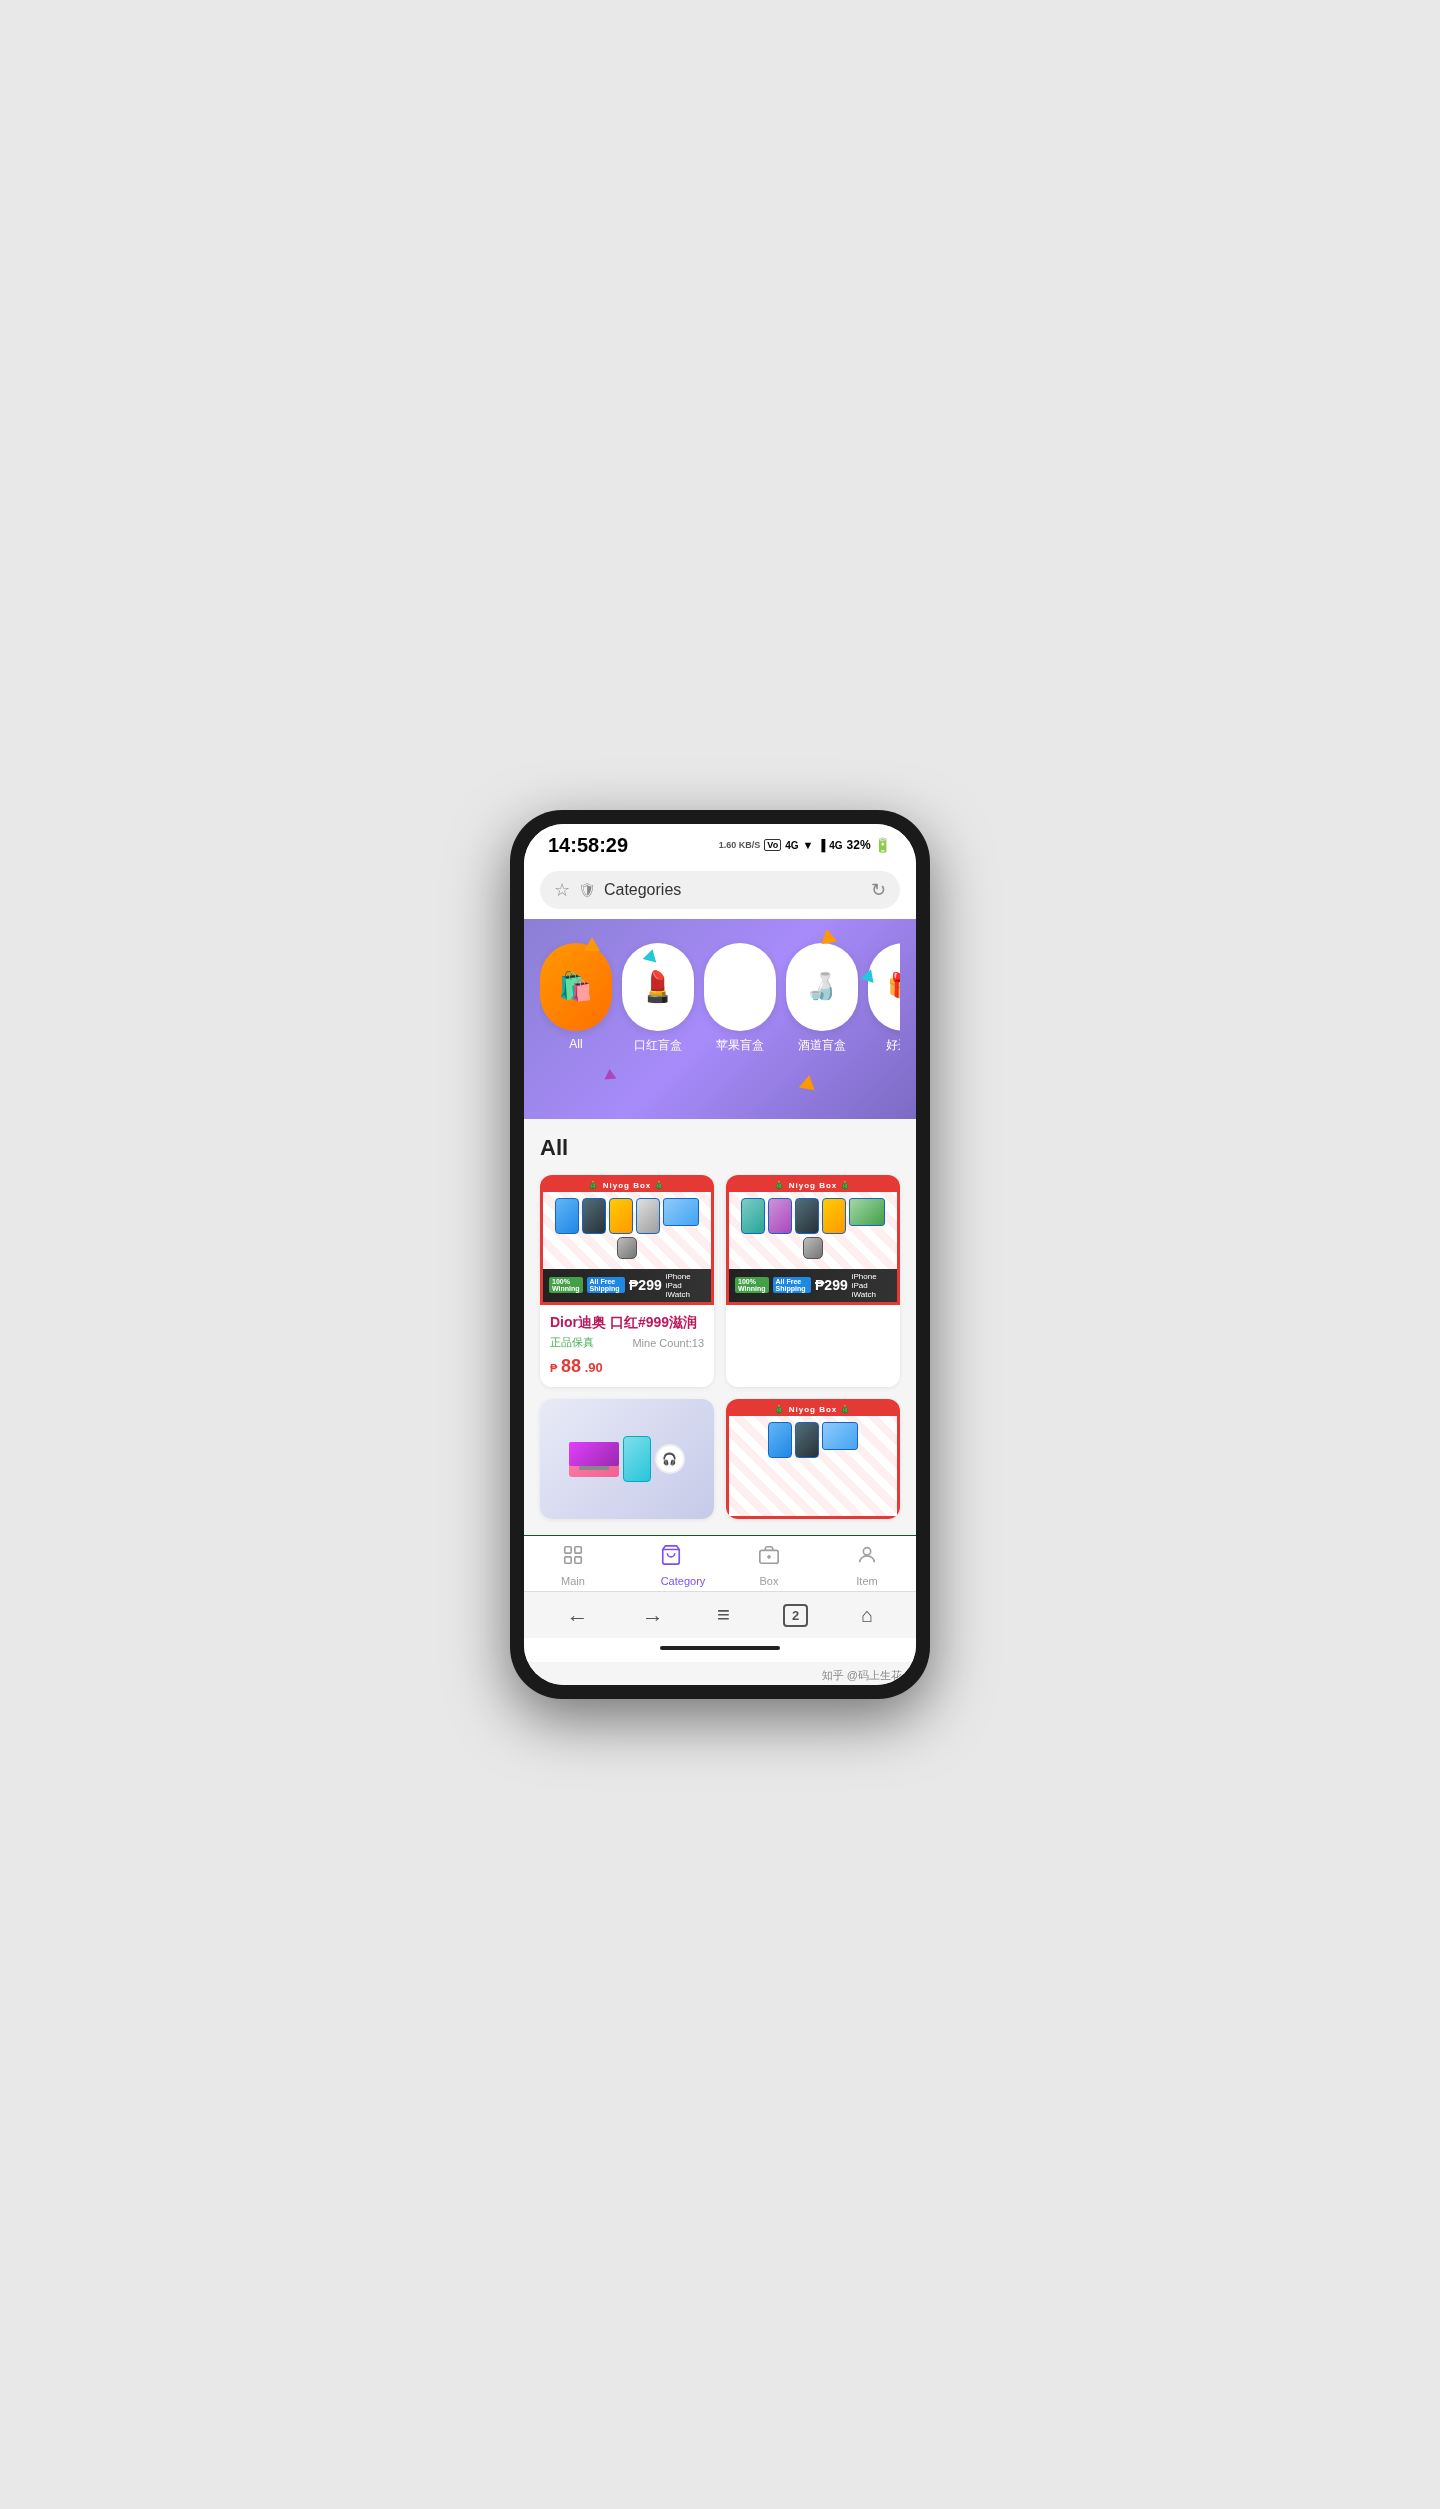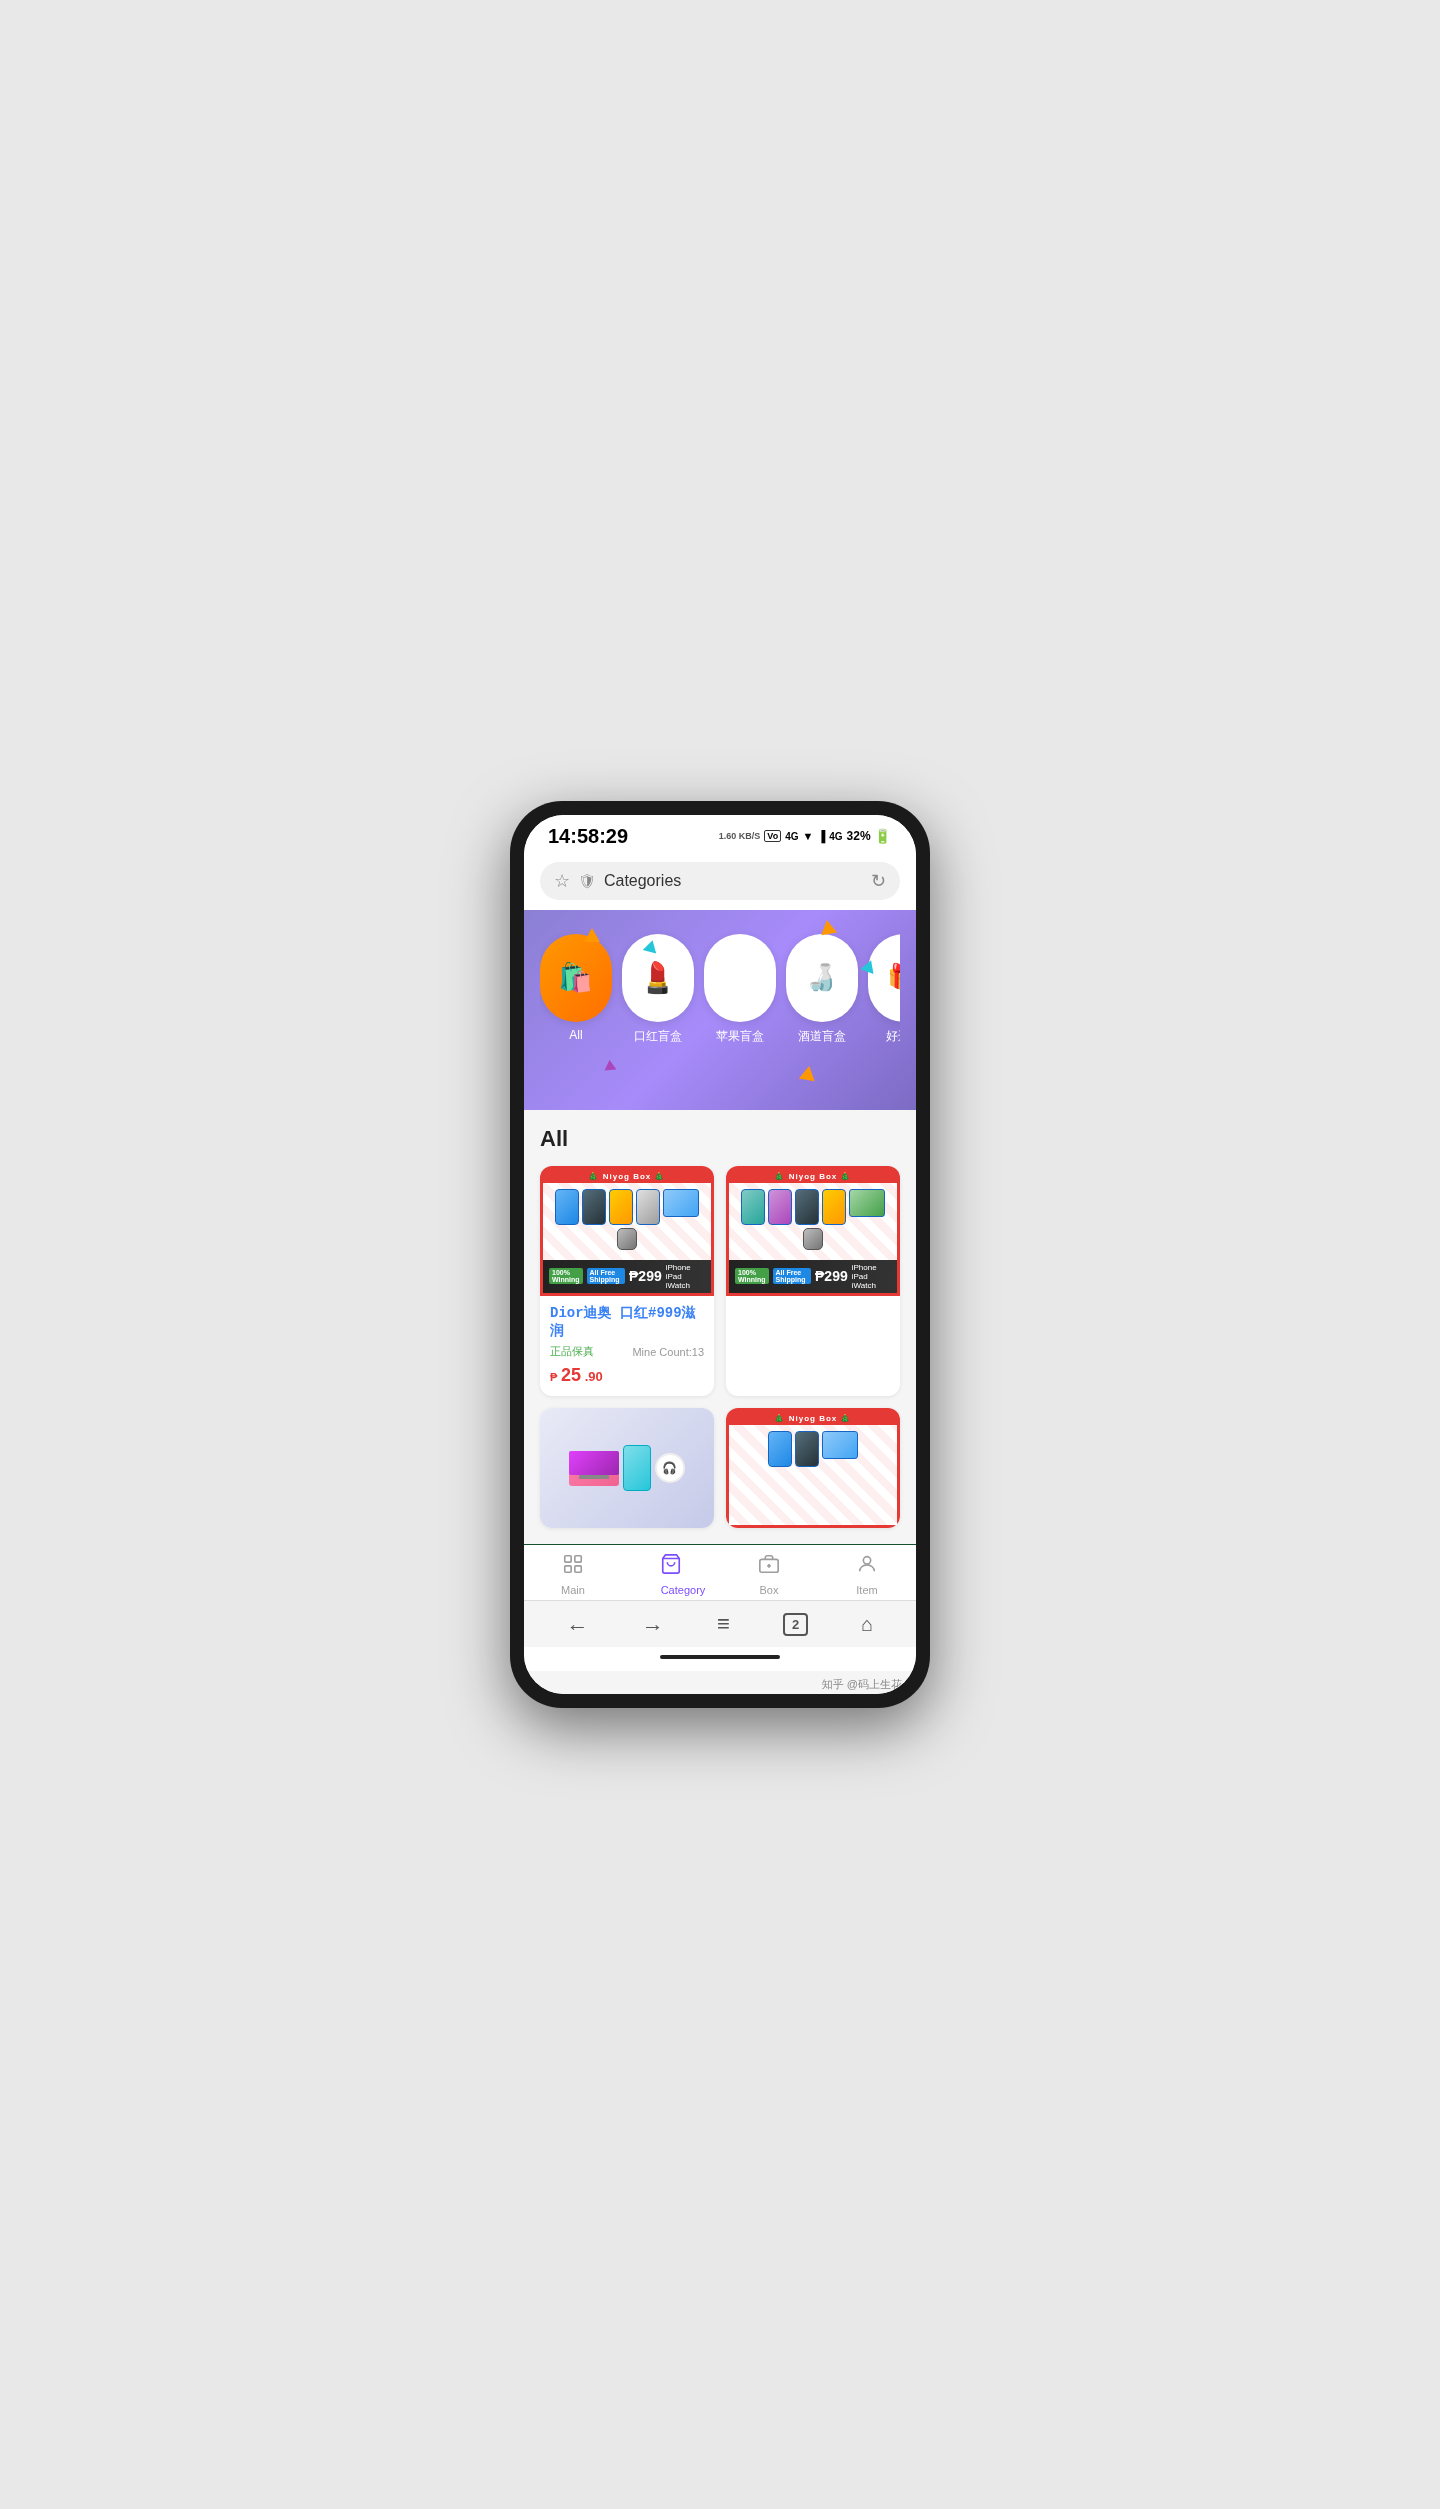--- a/index.html
+++ b/index.html
@@ -241,24 +241,23 @@
       padding: 1px 3px;
       border-radius: 2px;
       font-weight: 700;
     }
     .product-info {
       padding: 8px 10px 10px;
     }
     .product-name {
       font-size: 14px;
       font-weight: 600;
-      color: #3b82f6;
+      color: #be185d;
       margin-bottom: 4px;
       line-height: 1.3;
-      font-family: Liberation Mono, monospace;
     }
     .product-meta {
       display: flex;
       justify-content: space-between;
       align-items: center;
       margin-bottom: 6px;
     }
     .product-tag {
       font-size: 11px;
       color: #4caf50;
@@ -436,21 +435,21 @@
             </div>
           </div>
           <div class="product-info">
             <div class="product-name">Dior迪奥 口红#999滋润</div>
             <div class="product-meta">
               <span class="product-tag">正品保真</span>
               <span class="product-count">Mine Count:13</span>
             </div>
             <div class="product-price">
               <span class="currency">₱</span>
-              <span class="big">25</span>
+              <span class="big">88</span>
               <span>.90</span>
             </div>
           </div>
         </div>
 
         <div class="product-card">
           <div class="product-img product-img-xmas">
             <div class="niyog-banner">
               <span style="font-size:8px;letter-spacing:1px;">🎄 Niyog Box 🎄</span>
             </div>

